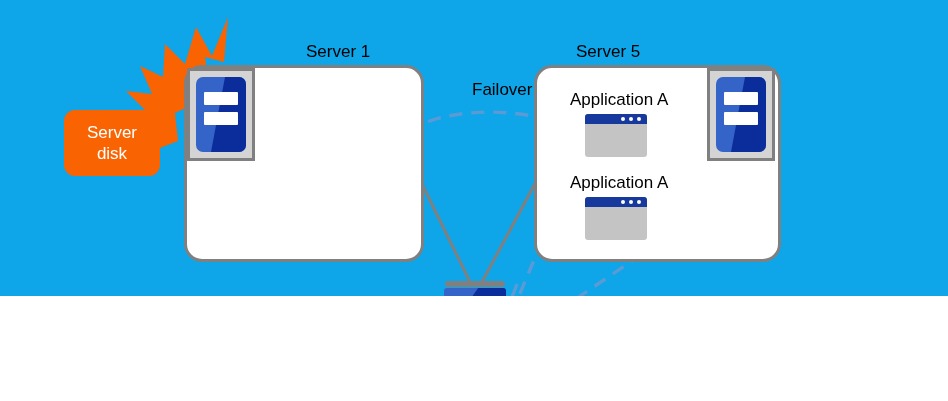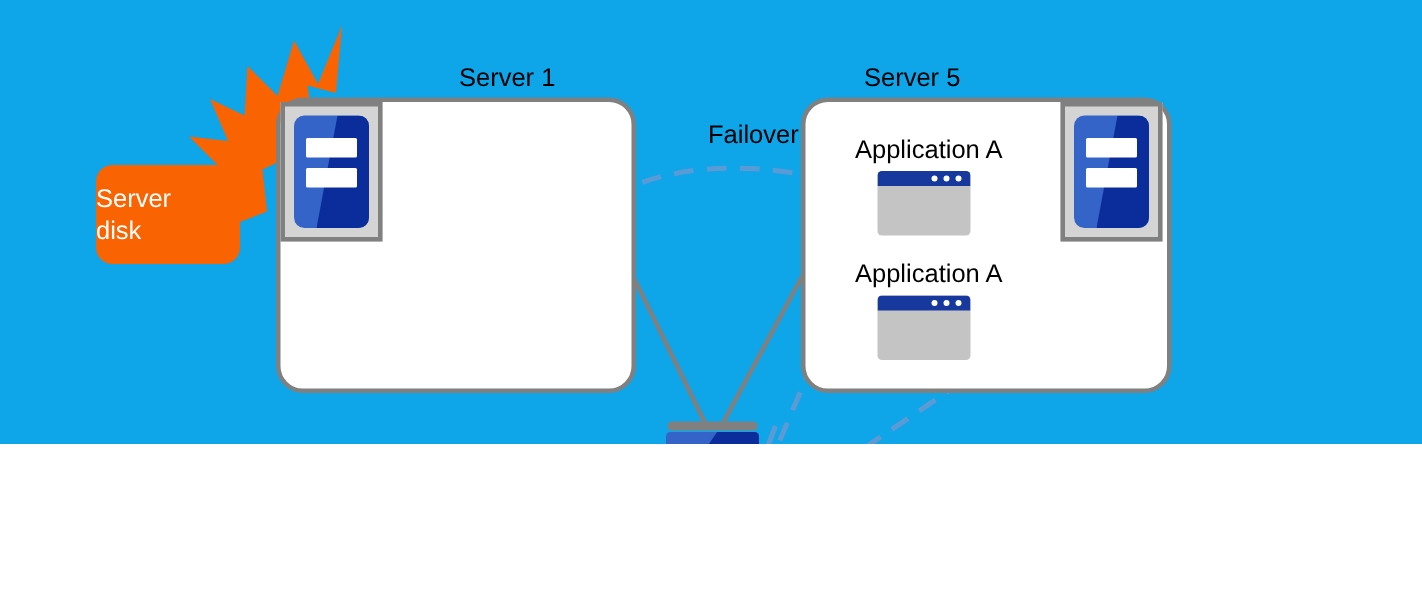--- a/index.html
+++ b/index.html
@@ -158,21 +158,21 @@
     top: 110px;
     width: 96px;
     height: 66px;
     background: #f96302;
     border-radius: 11px;
     color: #ffffff;
     font-size: 17px;
     line-height: 21px;
     display: flex;
     flex-direction: column;
-    align-items: flex-start;
+    align-items: center;
     justify-content: center;
     text-align: center;
     font-family: "Liberation Sans", sans-serif;
   }
 </style>
 </head>
 <body>
 
 <div id="canvas">
 

